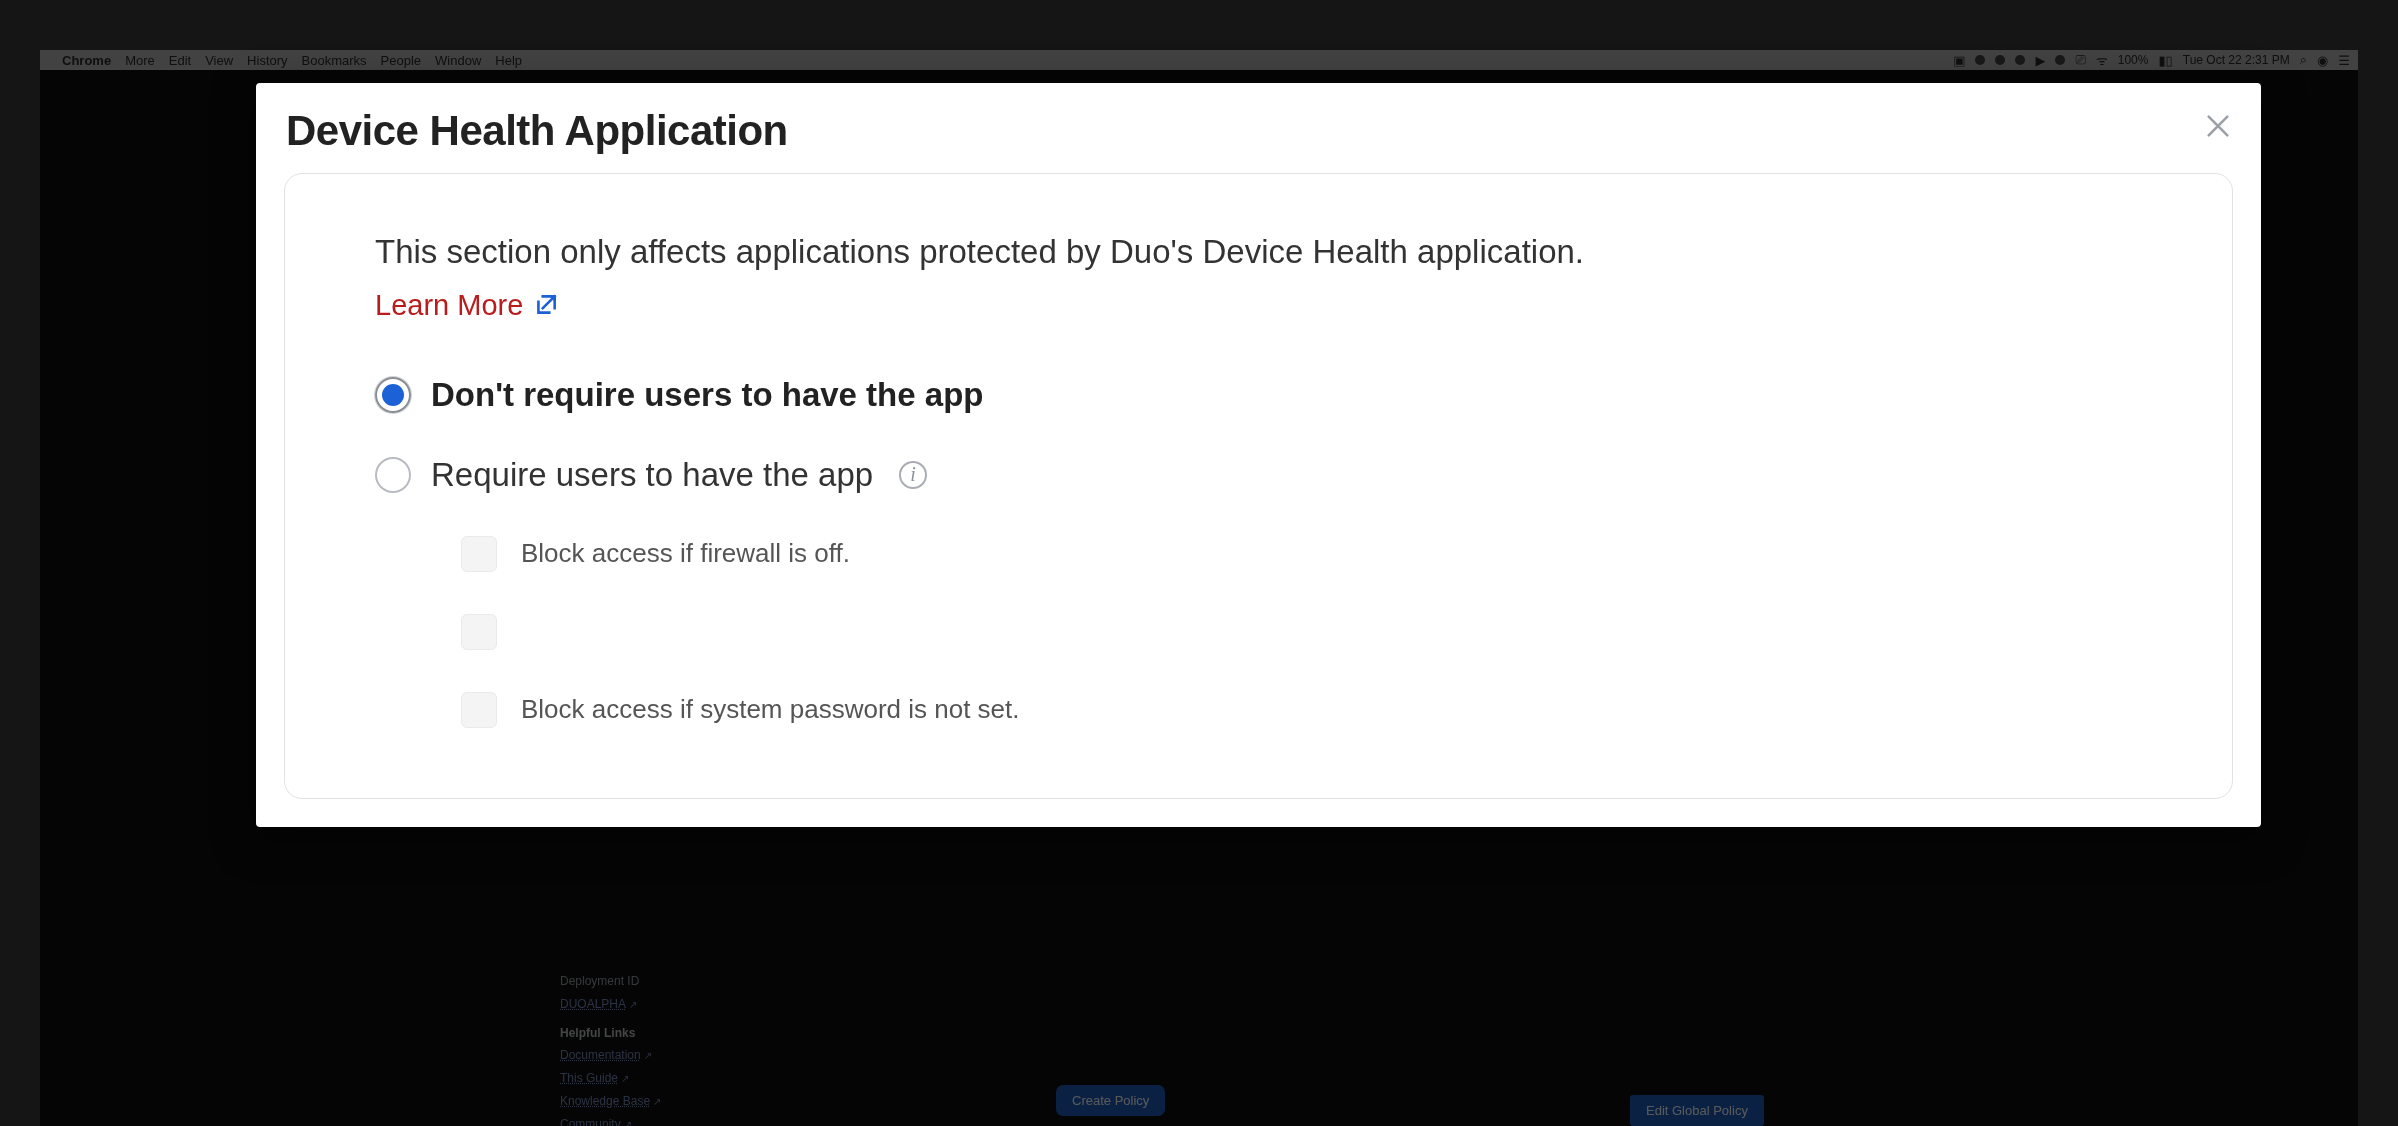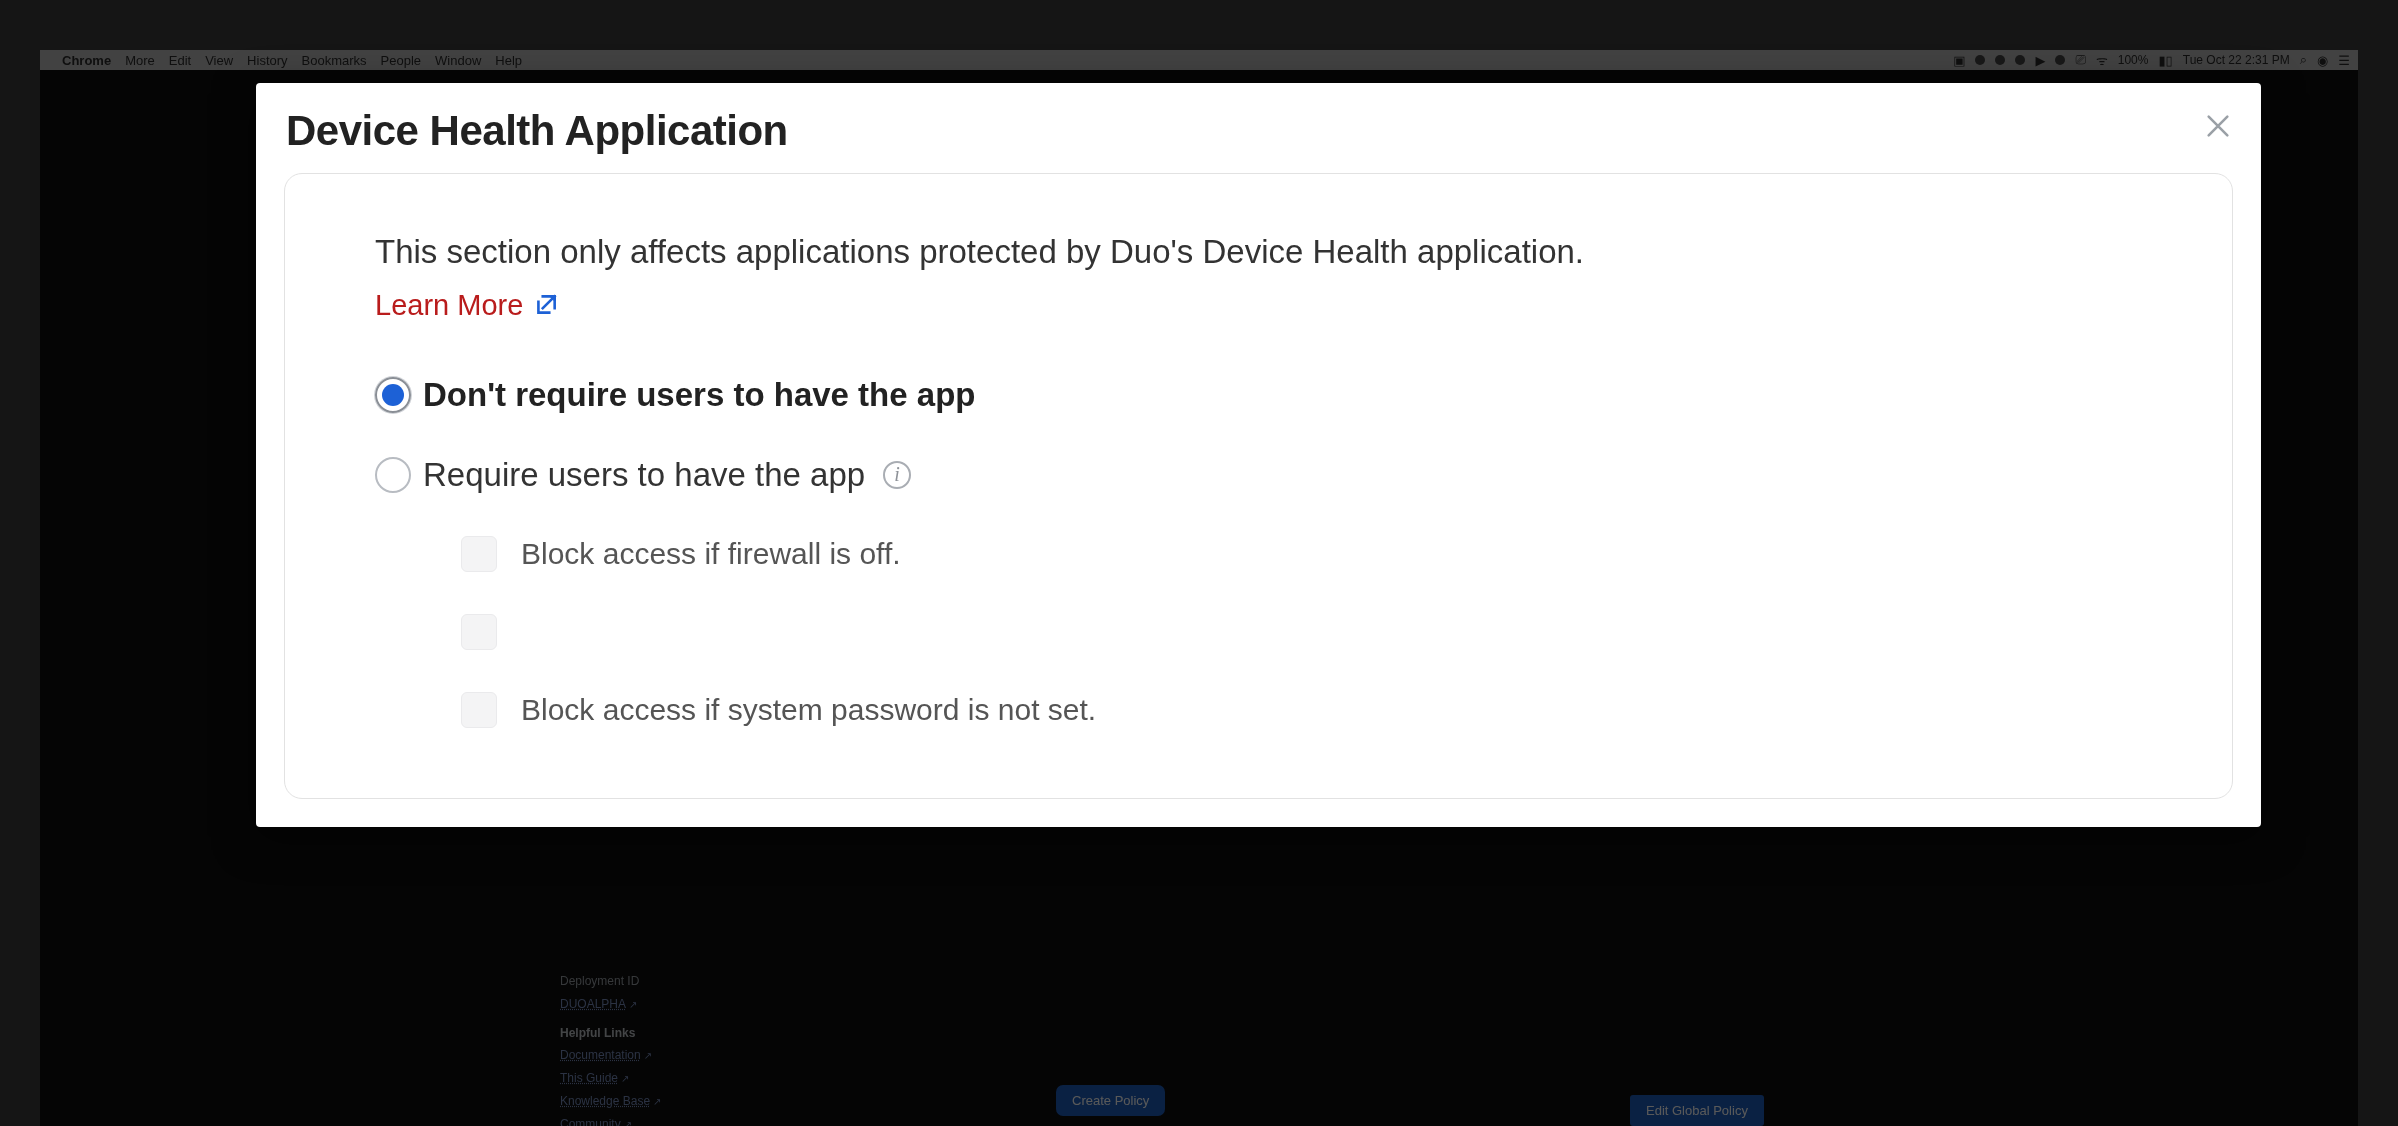--- a/index.html
+++ b/index.html
@@ -139,21 +139,21 @@
     font-size: 29px;
     color: #b91c1c;
     cursor: pointer;
     margin-bottom: 54px;
   }
   .learn-more svg { width: 26px; height: 26px; }
 
   .radio-option {
     display: flex;
     align-items: center;
-    gap: 12px;
+    gap: 20px;
     margin-bottom: 42px;
   }
   .radio-outer {
     width: 36px;
     height: 36px;
     border-radius: 50%;
     border: 2px solid #b8bcc2;
     display:flex;
     align-items:center;
     justify-content:center;
@@ -197,21 +197,21 @@
   }
   .checkbox {
     width: 36px;
     height: 36px;
     border-radius: 6px;
     background: #f4f4f5;
     border: 1px solid #eaeaec;
     flex-shrink:0;
   }
   .check-label {
-    font-size: 30px;
+    font-size: 26px;
     color: #555;
     text-align: center;
   }
   .check-option:last-child { margin-bottom: 0; }
 
 </style>
 </head>
 <body>
 
 <div class="desktop">

